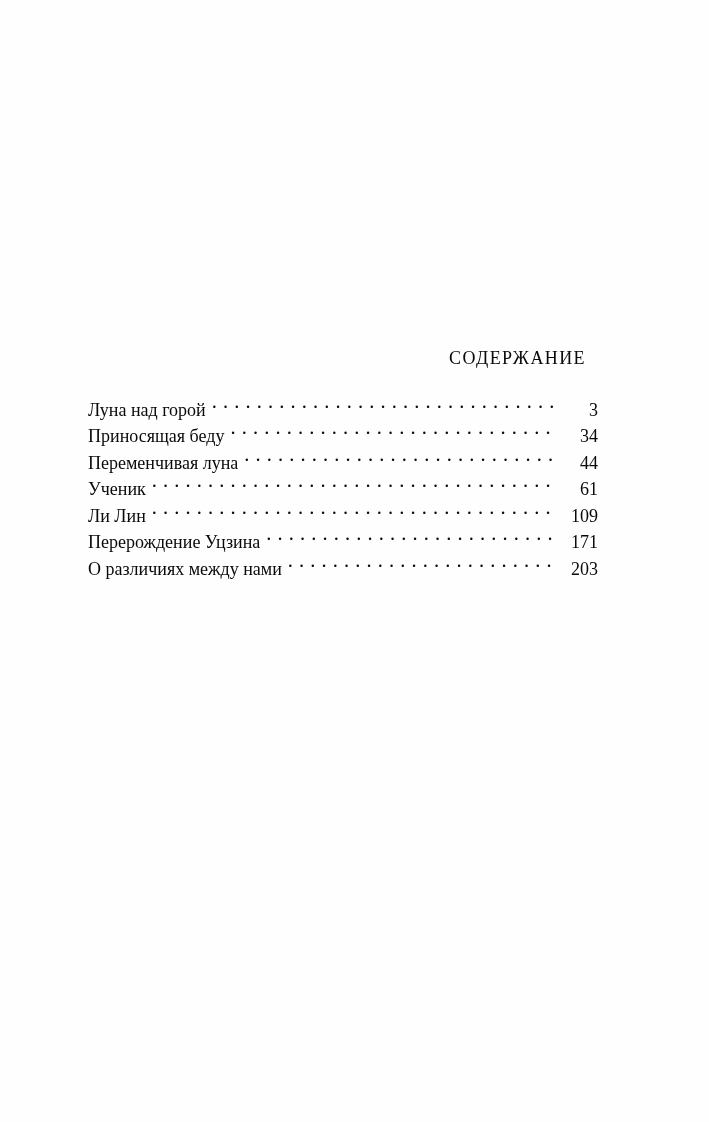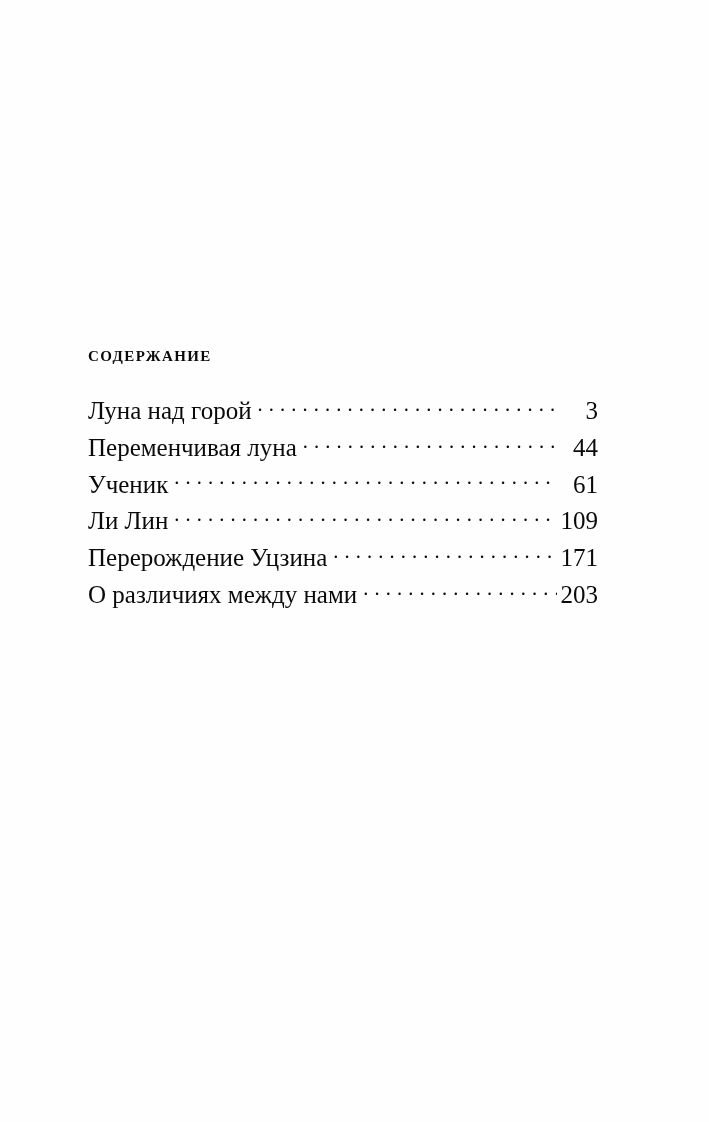--- a/index.html
+++ b/index.html
@@ -26,38 +26,38 @@
   }
 
   .toc {
     position: absolute;
     left: 88px;
     top: 348px;
     width: 510px;
   }
 
   .toc-title {
-    text-align: left;
-    font-weight: bold;
-    font-size: 15px;
+    text-align: right;
+    font-weight: normal;
+    font-size: 18px;
     letter-spacing: 1.4px;
     margin: 0 0 28px 0;
     padding-right: 12px;
   }
 
   .toc-list {
     list-style: none;
     margin: 0;
     padding: 0;
   }
 
   .toc-entry {
     display: flex;
     align-items: baseline;
-    font-size: 25px;
+    font-size: 18px;
     line-height: 1.47;
     white-space: nowrap;
   }
 
   .entry-title {
     flex: 0 0 auto;
   }
 
   .leader {
     flex: 1 1 auto;
@@ -88,20 +88,25 @@
 <div class="page">
   <div class="toc">
     <h1 class="toc-title">СОДЕРЖАНИЕ</h1>
     <ul class="toc-list">
       <li class="toc-entry">
         <span class="entry-title">Луна над горой</span>
         <span class="leader"></span>
         <span class="entry-page">3</span>
       </li>
       <li class="toc-entry">
+        <span class="entry-title">Приносящая беду</span>
+        <span class="leader"></span>
+        <span class="entry-page">34</span>
+      </li>
+      <li class="toc-entry">
         <span class="entry-title">Переменчивая луна</span>
         <span class="leader"></span>
         <span class="entry-page">44</span>
       </li>
       <li class="toc-entry">
         <span class="entry-title">Ученик</span>
         <span class="leader"></span>
         <span class="entry-page">61</span>
       </li>
       <li class="toc-entry">

